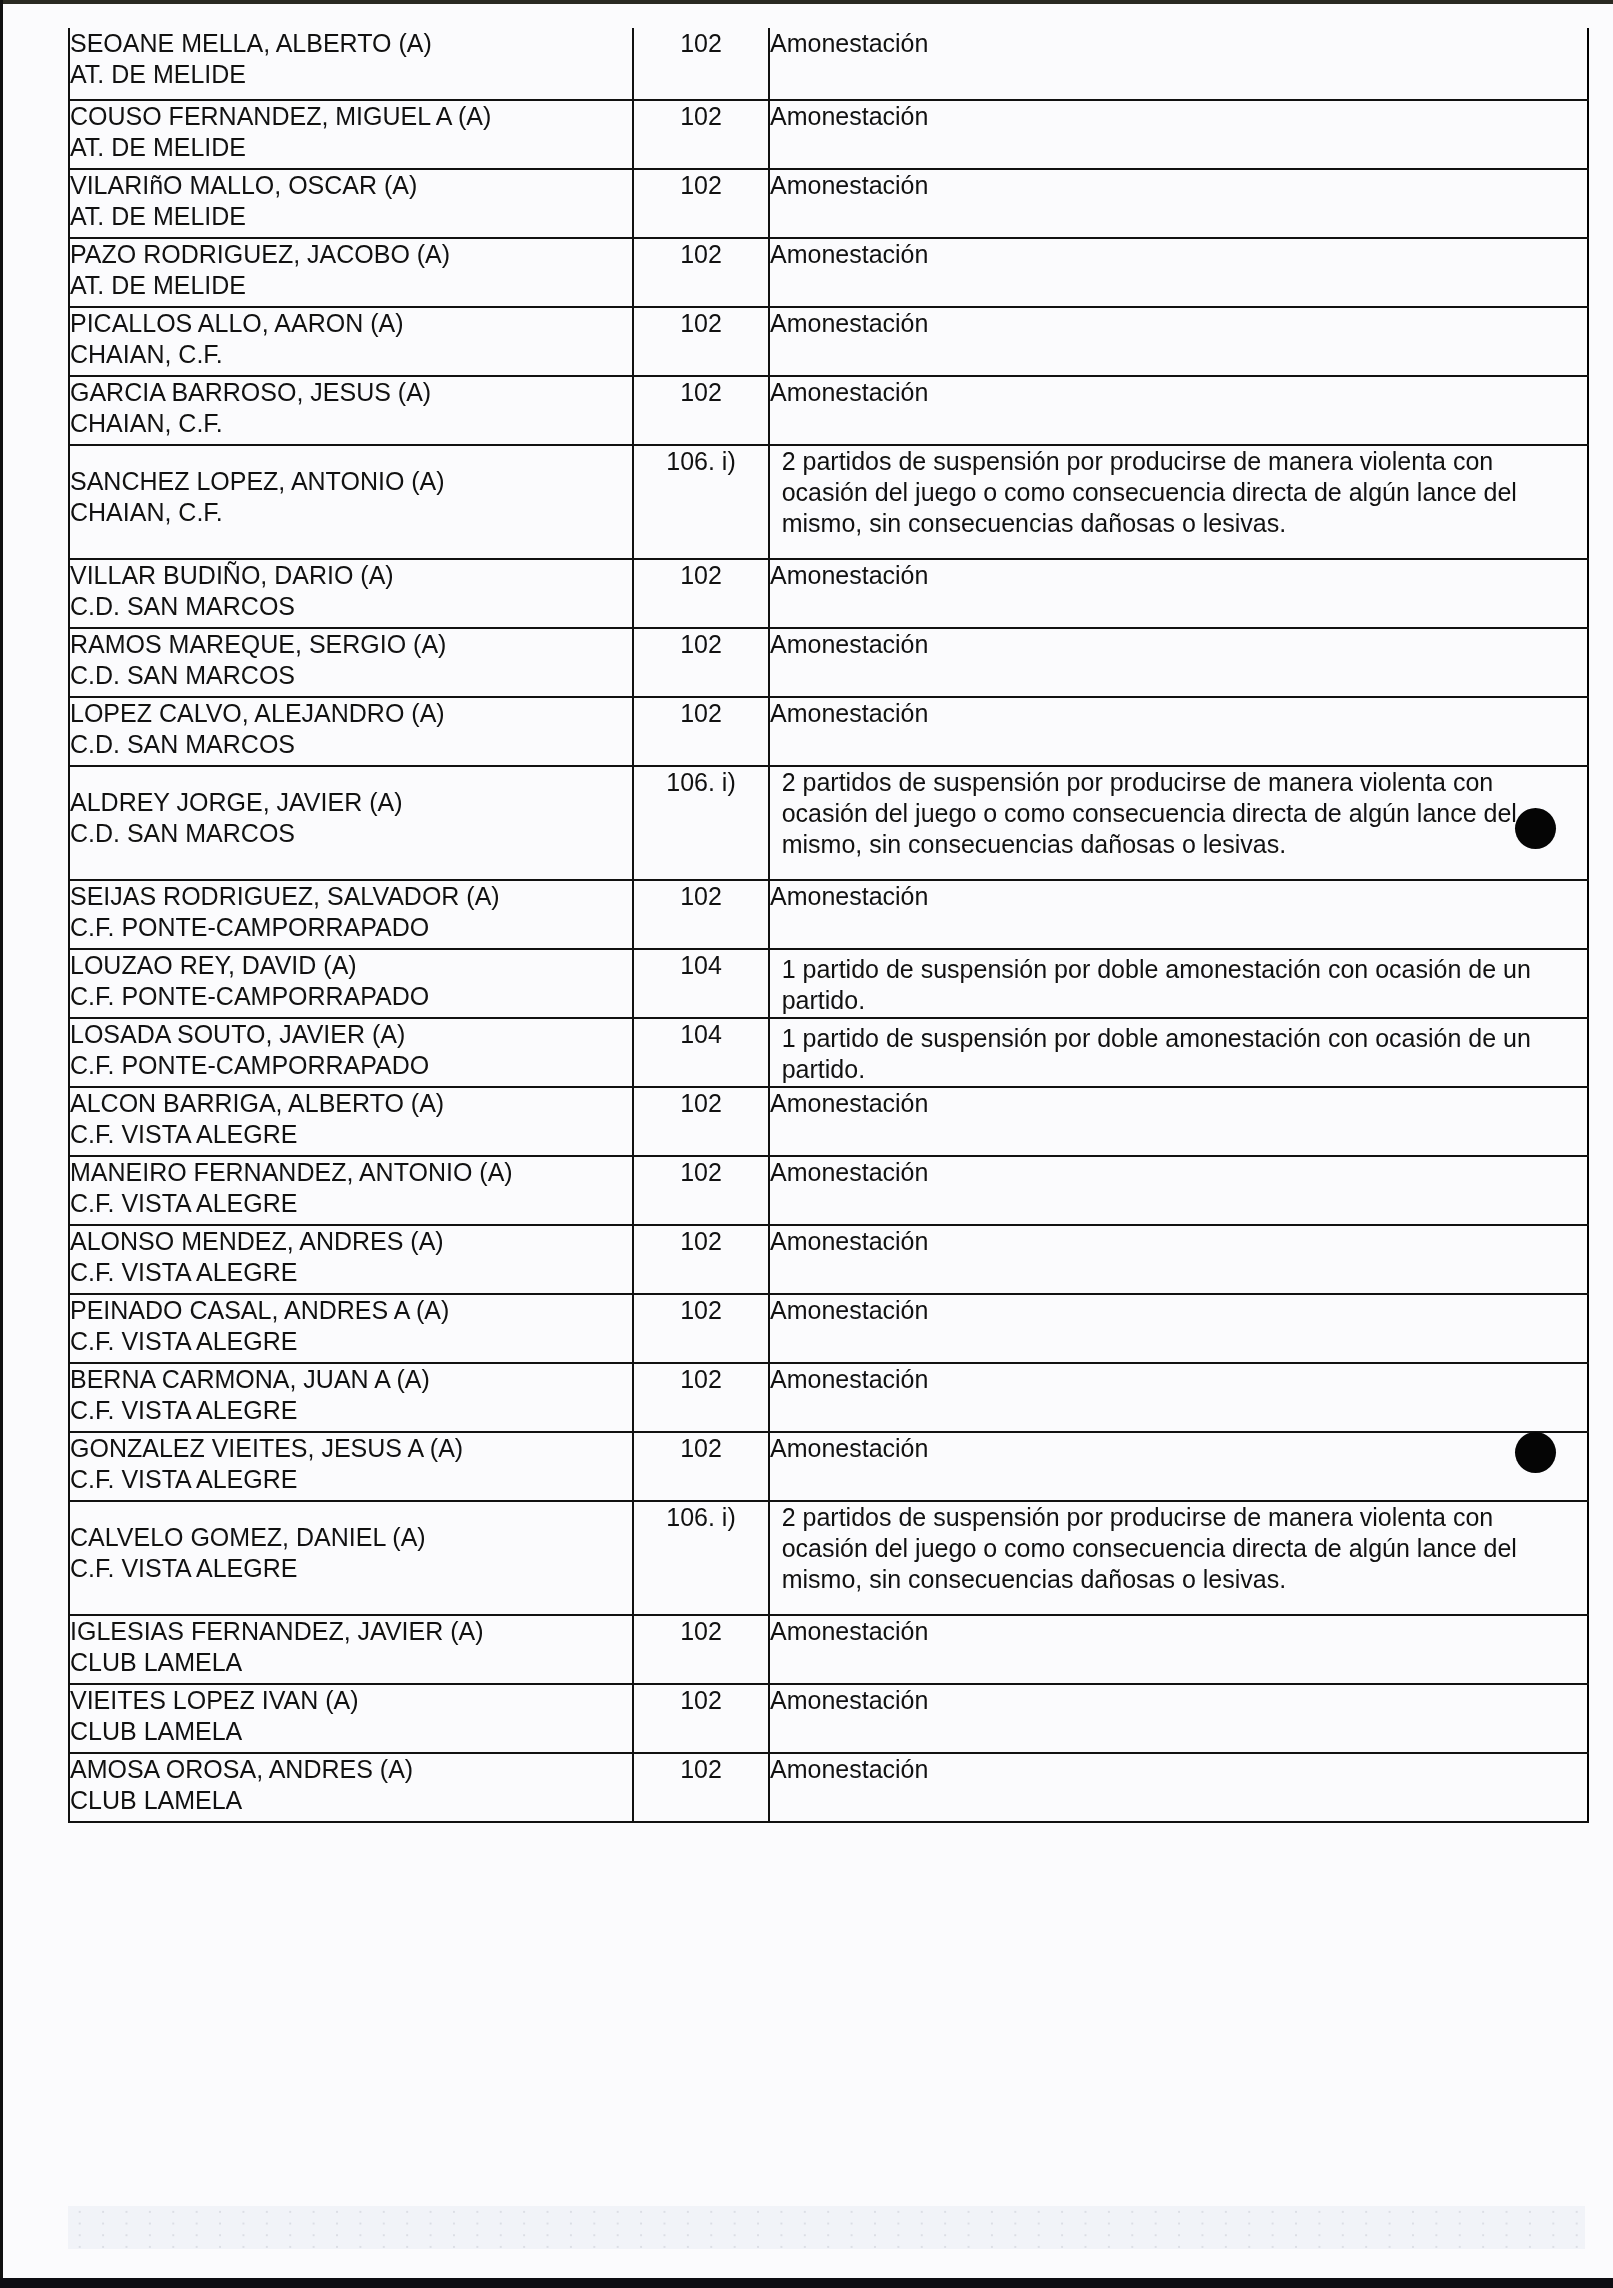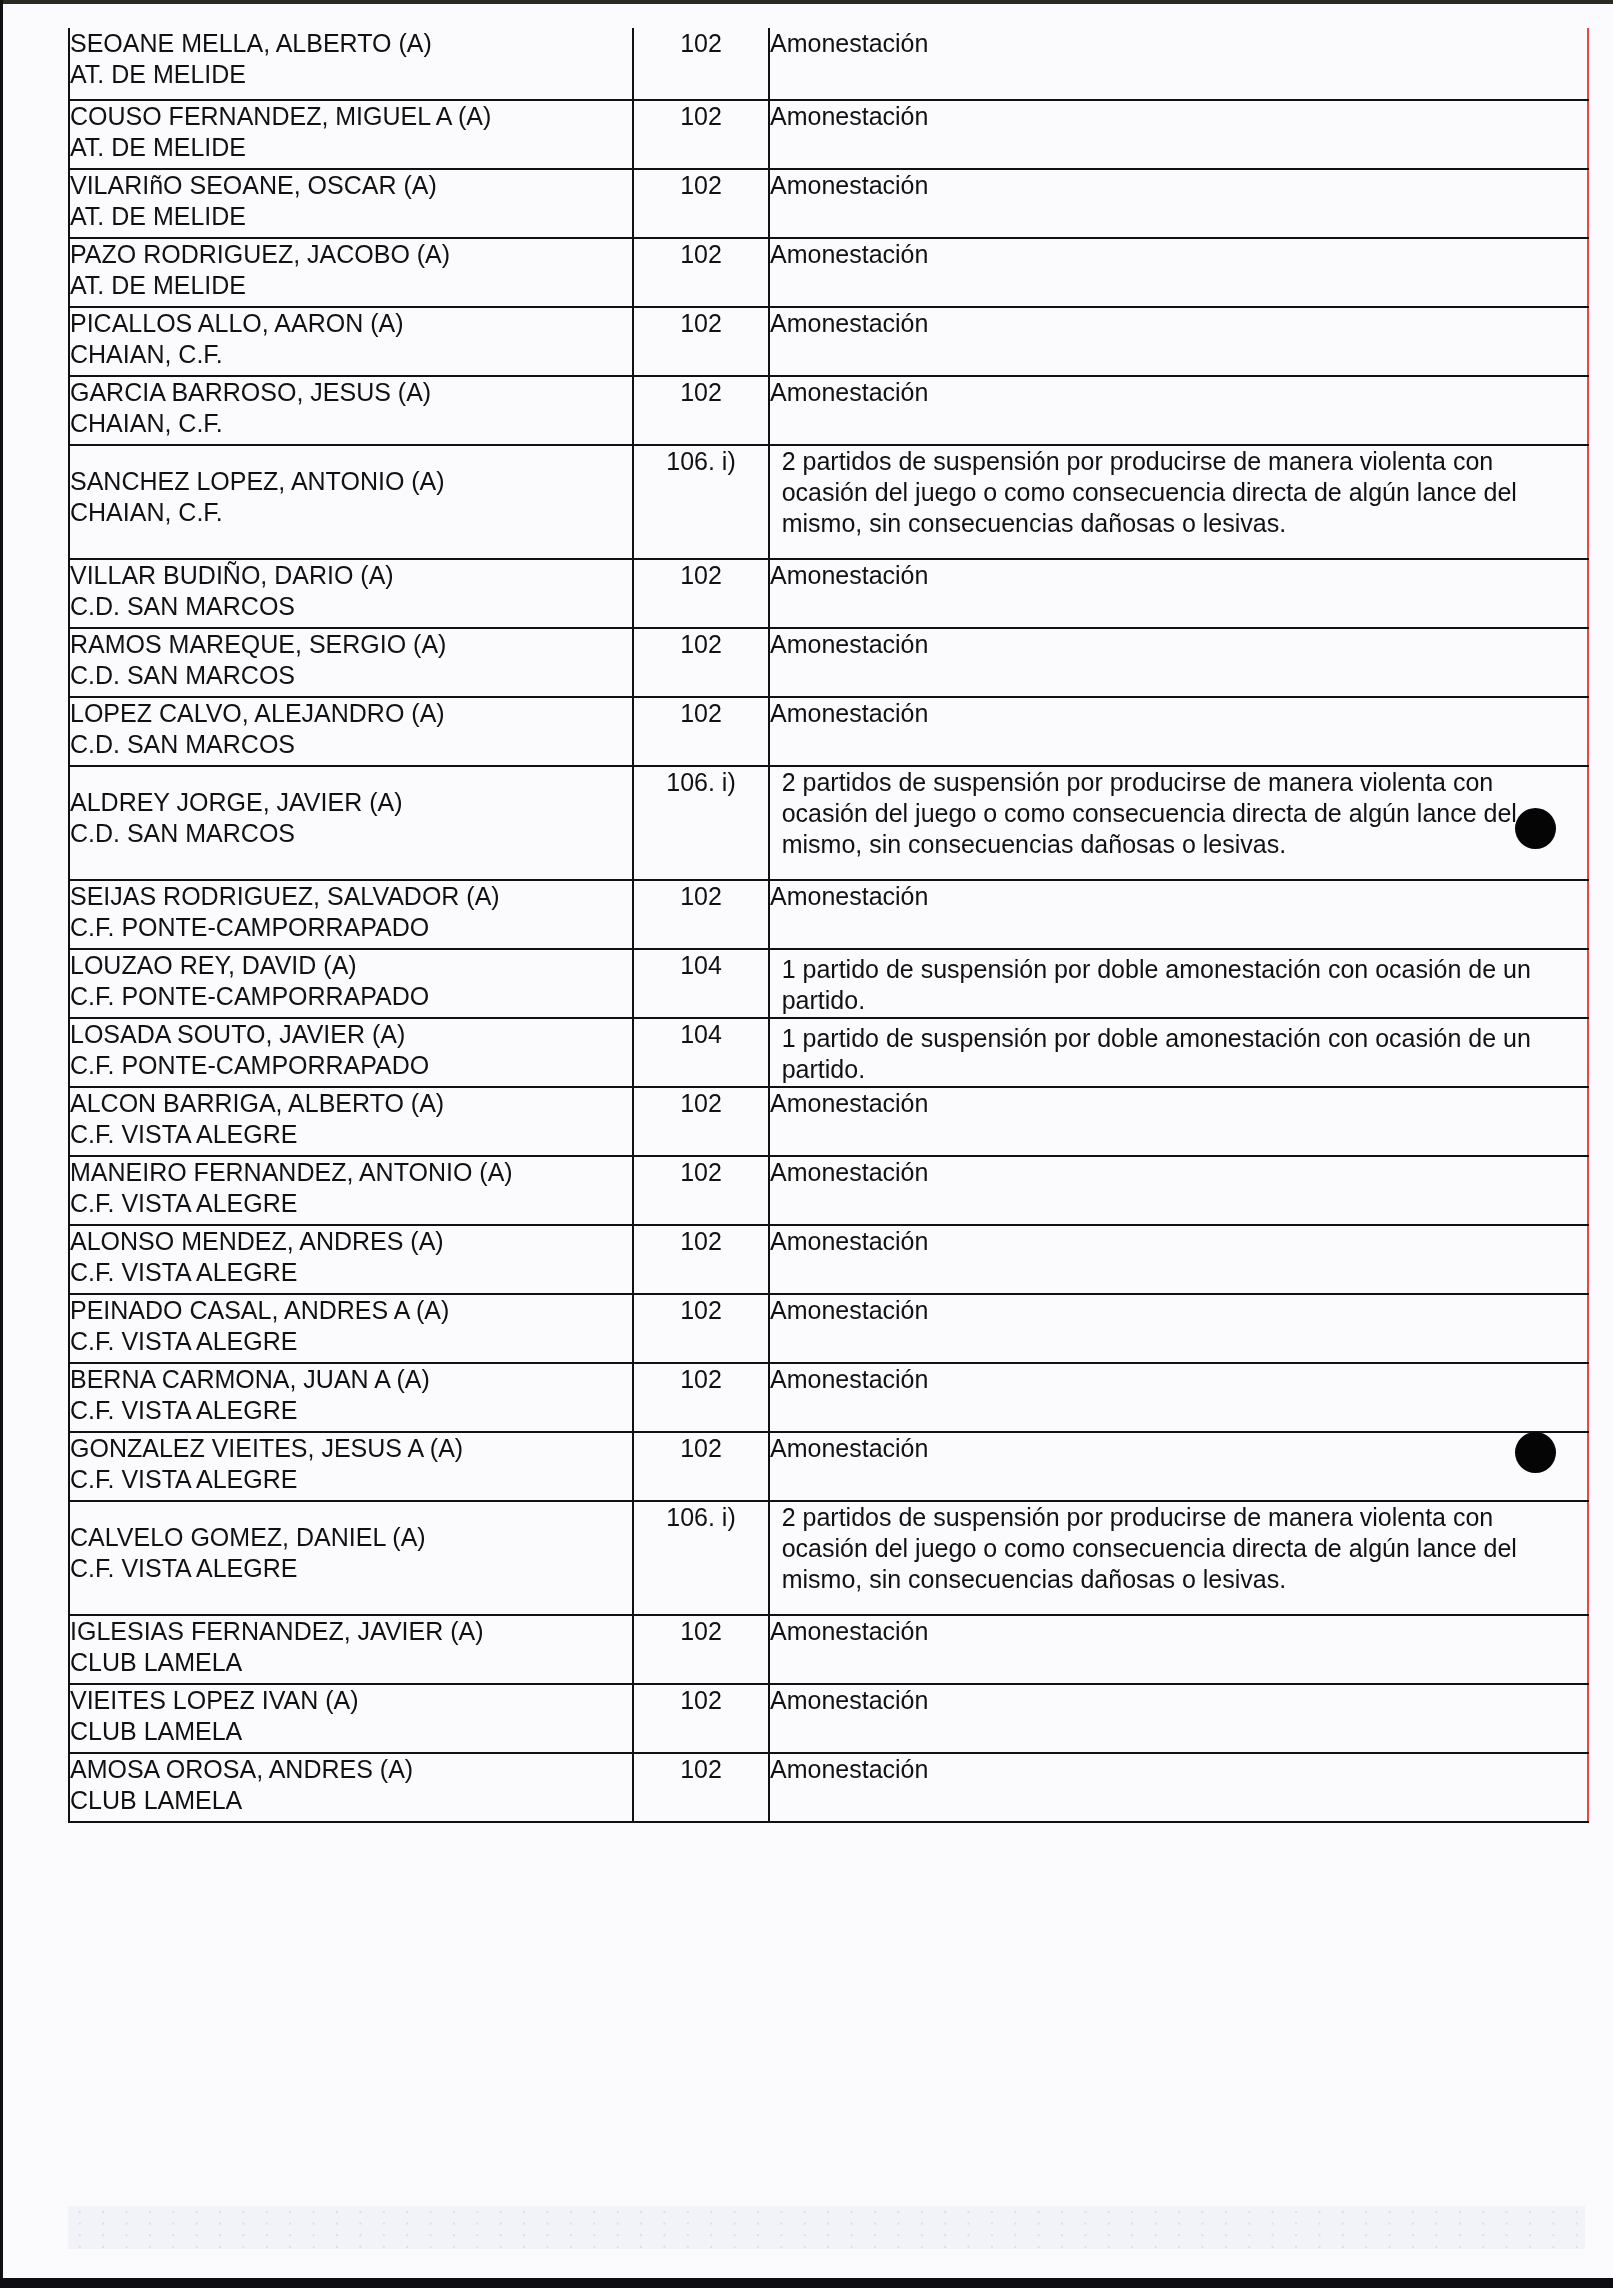--- a/index.html
+++ b/index.html
@@ -24,21 +24,21 @@
   }
   table.sanctions col.c1 { width:564px; }
   table.sanctions col.c2 { width:136px; }
   table.sanctions col.c3 { width:819px; }
   table.sanctions td {
     border-left:2px solid #111; border-right:2px solid #111;
     border-bottom:2.9px solid #111;
     vertical-align:top; padding:0;
     font-size:25px; line-height:31px;
   }
-  table.sanctions td.c3 { border-right:2px solid #ef4444; }
+  table.sanctions td.c3 { border-right:2px solid #000000; }
   tr.row { height:69px; }
   tr.row.first { height:72px; }
   tr.row.tall { height:114px; }
   td.c1 { padding:3.9px 0 0 11.7px; }
   tr.tall td.c1 { padding-top:19.5px; }
   td.c2 { text-align:center; padding-top:3.9px; }
   tr.tall td.c2 { padding-top:0px; }
   td.c3 { padding:3.9px 19.5px 0 23.4px; }
   tr.tall td.c3 { padding:0 15.6px 0 11.7px; }
   tr.suspension-104 td.c3 { padding:3.9px 13.7px 0 11.7px; }
@@ -86,21 +86,21 @@
     <td class="c2">
       <span class="article">102</span>
     </td>
     <td class="c3">
       <span class="sanction-text">Amonestación</span>
     </td>
   </tr>
 
   <tr class="row">
     <td class="c1">
-      <span class="player-name">VILARIñO SEOANE, OSCAR (A)</span>
+      <span class="player-name">VILARIñO MALLO, OSCAR (A)</span>
       <span class="club-name">AT. DE MELIDE</span>
     </td>
     <td class="c2">
       <span class="article">102</span>
     </td>
     <td class="c3">
       <span class="sanction-text">Amonestación</span>
     </td>
   </tr>
 

